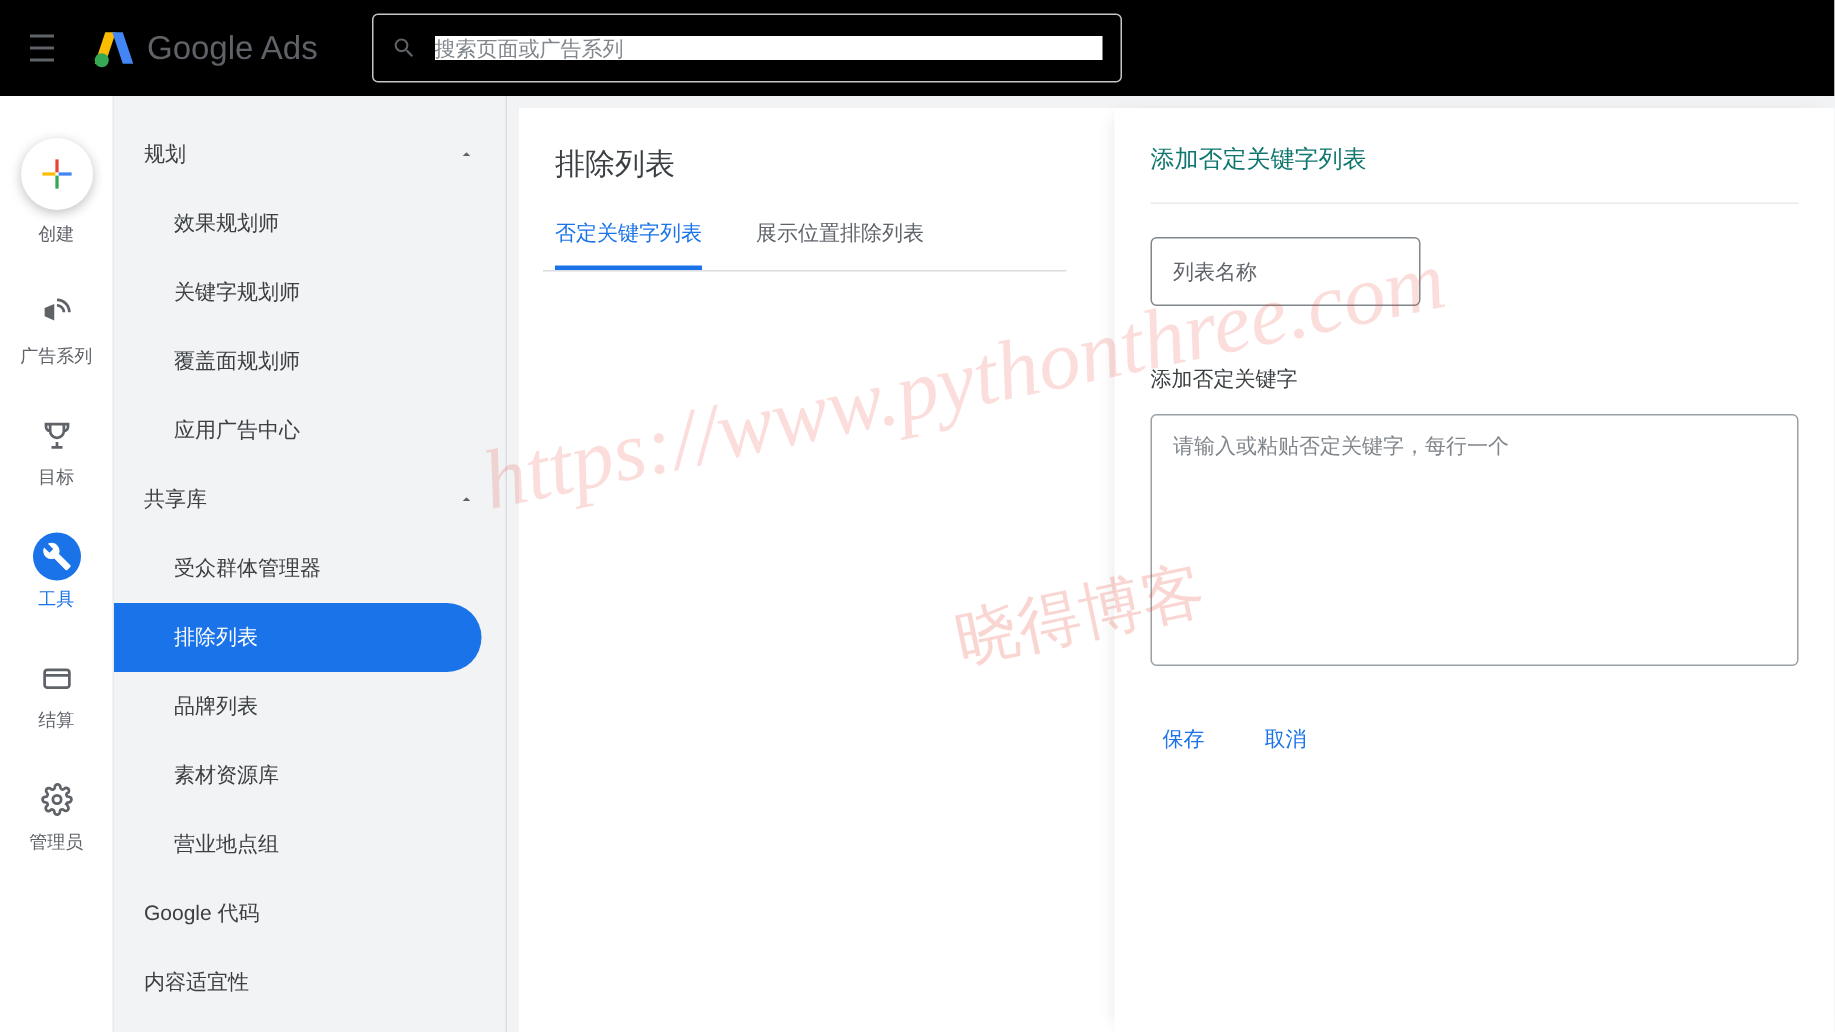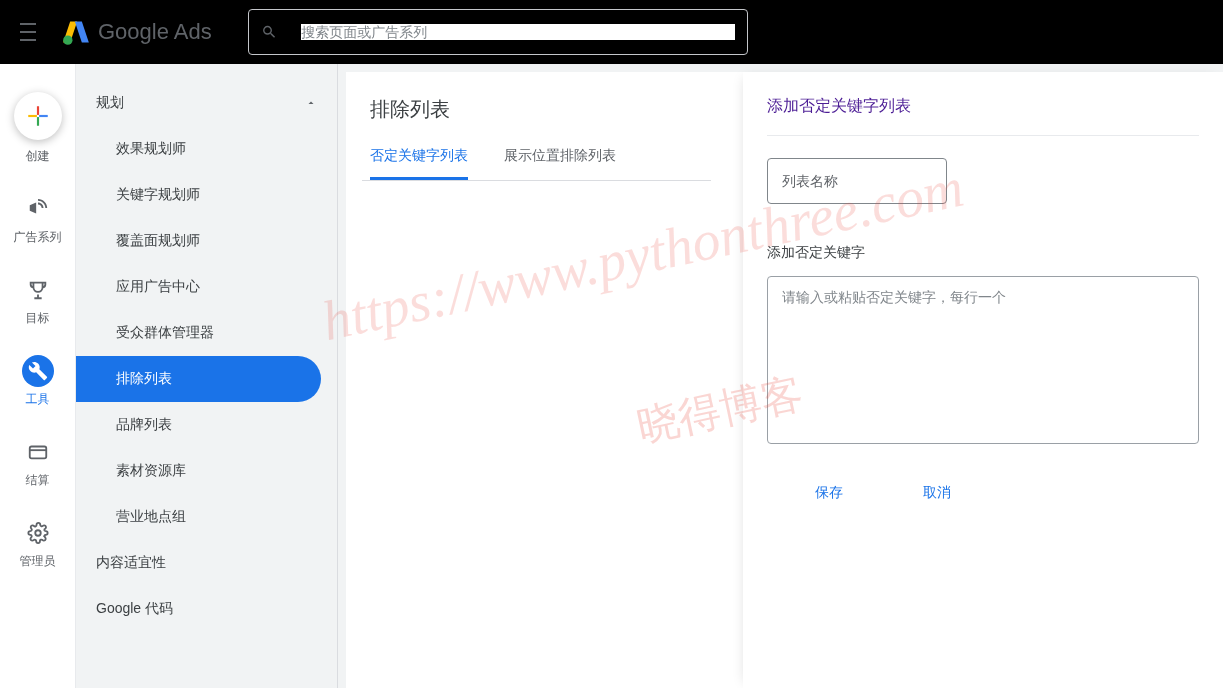--- a/index.html
+++ b/index.html
@@ -4,21 +4,21 @@
 <style>
   * { box-sizing: border-box; margin: 0; padding: 0; }
   body { font-family: Arial, "Microsoft YaHei", sans-serif; background: #f1f3f4; color: #3c4043; width:1223px; height:688px; overflow:hidden; }
   .header { display:flex; align-items:center; height:64px; background:#000000; padding:0 16px; gap:16px; }
   .hamburger { width:24px; height:18px; display:flex; flex-direction:column; justify-content:space-between; cursor:pointer; padding:0 4px; }
   .hamburger span { display:block; height:2px; background:#5f6368; }
   .logo-wrap { display:flex; align-items:center; gap:8px; margin-left:6px;}
   .logo-svg { width:28px; height:28px; }
   .logo-text { font-size:22px; color:#5f6368; font-weight:400; }
   .logo-text .ads { font-weight:400; }
-  .search-wrap { margin-left:20px; width:500px; height:46px; border:1px solid #c4c6ca; border-radius:4px; display:flex; align-items:center; padding:0 12px; gap:24px; }
+  .search-wrap { margin-left:20px; width:500px; height:46px; border:1px solid #c4c6ca; border-radius:4px; display:flex; align-items:center; padding:0 12px; gap:12px; }
   .search-wrap input { border:none; outline:none; width:100%; font-size:14px; color:#3c4043; }
   .search-wrap input::placeholder { color:#80868b; }
 
   .layout { display:flex; height:calc(688px - 64px); }
   .rail { width:76px; background:#fff; display:flex; flex-direction:column; align-items:center; padding-top:18px; gap:0; border-right:1px solid #e8eaed; }
   .rail-item { display:flex; flex-direction:column; align-items:center; gap:4px; margin-bottom:28px; cursor:pointer; }
   .rail-icon { width:32px; height:32px; display:flex; align-items:center; justify-content:center; border-radius:50%; }
   .rail-label { font-size:12px; color:#5f6368; }
   .rail-item.active .rail-icon { background:#1a73e8; }
   .rail-item.active .rail-label { color:#1a73e8; }
@@ -32,28 +32,28 @@
   .chev svg{ display:block;}
 
   .main { flex:1; display:flex; background:#fff; margin:8px 0 0 8px; position:relative;}
   .content { flex:1; padding:24px 32px 0 16px; }
   .page-title { font-size:20px; color:#3c4043; margin-bottom:24px; padding-left:8px;}
   .tabs { display:flex; gap:36px; border-bottom:1px solid #dadce0; padding-left:8px;}
   .tab { padding:0 0 12px 0; font-size:14px; color:#5f6368; cursor:pointer; border-bottom:3px solid transparent;}
   .tab.active { color:#1a73e8; border-bottom-color:#1a73e8; font-weight:500;}
 
   .panel { width:480px; max-width:480px; background:#fff; box-shadow:-4px 0 12px -6px rgba(0,0,0,0.15); padding:24px 24px 20px 24px; display:flex; flex-direction:column;}
-  .panel-header { font-size:16px; color:#4c1d95; padding-bottom:18px; border-bottom:1px solid #e8eaed;}
+  .panel-header { font-size:16px; color:#0f766e; padding-bottom:18px; border-bottom:1px solid #e8eaed;}
   .text-input { margin-top:22px; width:180px; height:46px; border:1px solid #80868b; border-radius:4px; padding:10px 14px; font-size:14px; outline:none; color:#3c4043;}
   .text-input::placeholder { color:#5f6368;}
   .sub-label { margin-top:40px; font-size:14px; color:#3c4043;}
   .textarea { margin-top:14px; width:100%; height:168px; border:1px solid #9aa0a6; border-radius:4px; padding:12px 14px; font-size:14px; resize:none; outline:none;}
   .textarea::placeholder { color:#80868b;}
   .panel-actions { display:flex; gap:40px; padding-top:40px; padding-left:8px;}
-  .panel-actions button { border:none; background:none; color:#1a73e8; font-size:14px; cursor:pointer; font-weight:500;margin-left:40px;}
+  .panel-actions button { border:none; background:none; color:#1a73e8; font-size:14px; cursor:pointer; font-weight:500;}
 
   .watermark1 { position:absolute; left:-30px; top:150px; font-size:56px; color:rgba(234,67,53,0.18); transform:rotate(-12deg); pointer-events:none; font-style:italic; font-family: 'Times New Roman', serif;}
   .watermark2 { position:absolute; left:290px; top:310px; font-size:42px; color:rgba(234,67,53,0.22); transform:rotate(-12deg); pointer-events:none; font-family:"Microsoft YaHei";}
 </style>
 </head>
 <body>
 
 <div class="header">
   <div class="hamburger">
       <span></span>
@@ -140,30 +140,38 @@
         <span class="chev">
           <svg width="12" height="12" viewBox="0 0 24 24" fill="#5f6368">
             <path d="M7 14l5-5 5 5z"></path>
           </svg>
         </span>
       </div>
       <div class="nav-sub">效果规划师</div>
       <div class="nav-sub">关键字规划师</div>
       <div class="nav-sub">覆盖面规划师</div>
       <div class="nav-sub">应用广告中心</div>
+      <div class="nav-header">
+        <span>共享库</span>
+        <span class="chev">
+          <svg width="12" height="12" viewBox="0 0 24 24" fill="#5f6368">
+            <path d="M7 14l5-5 5 5z"></path>
+          </svg>
+        </span>
+      </div>
       <div class="nav-sub">受众群体管理器</div>
       <div class="nav-sub selected">排除列表</div>
       <div class="nav-sub">品牌列表</div>
       <div class="nav-sub">素材资源库</div>
       <div class="nav-sub">营业地点组</div>
       <div class="nav-header">
-        <span>内容适宜性</span>
+        <span>Google 代码</span>
       </div>
       <div class="nav-header">
-        <span>Google 代码</span>
+        <span>内容适宜性</span>
       </div>
     </div>
 
   <div class="main">
     <div class="content">
       <div class="page-title">排除列表</div>
       <div class="tabs" id="tabs">
           <div class="tab active">否定关键字列表</div>
           <div class="tab">展示位置排除列表</div>
         </div>

